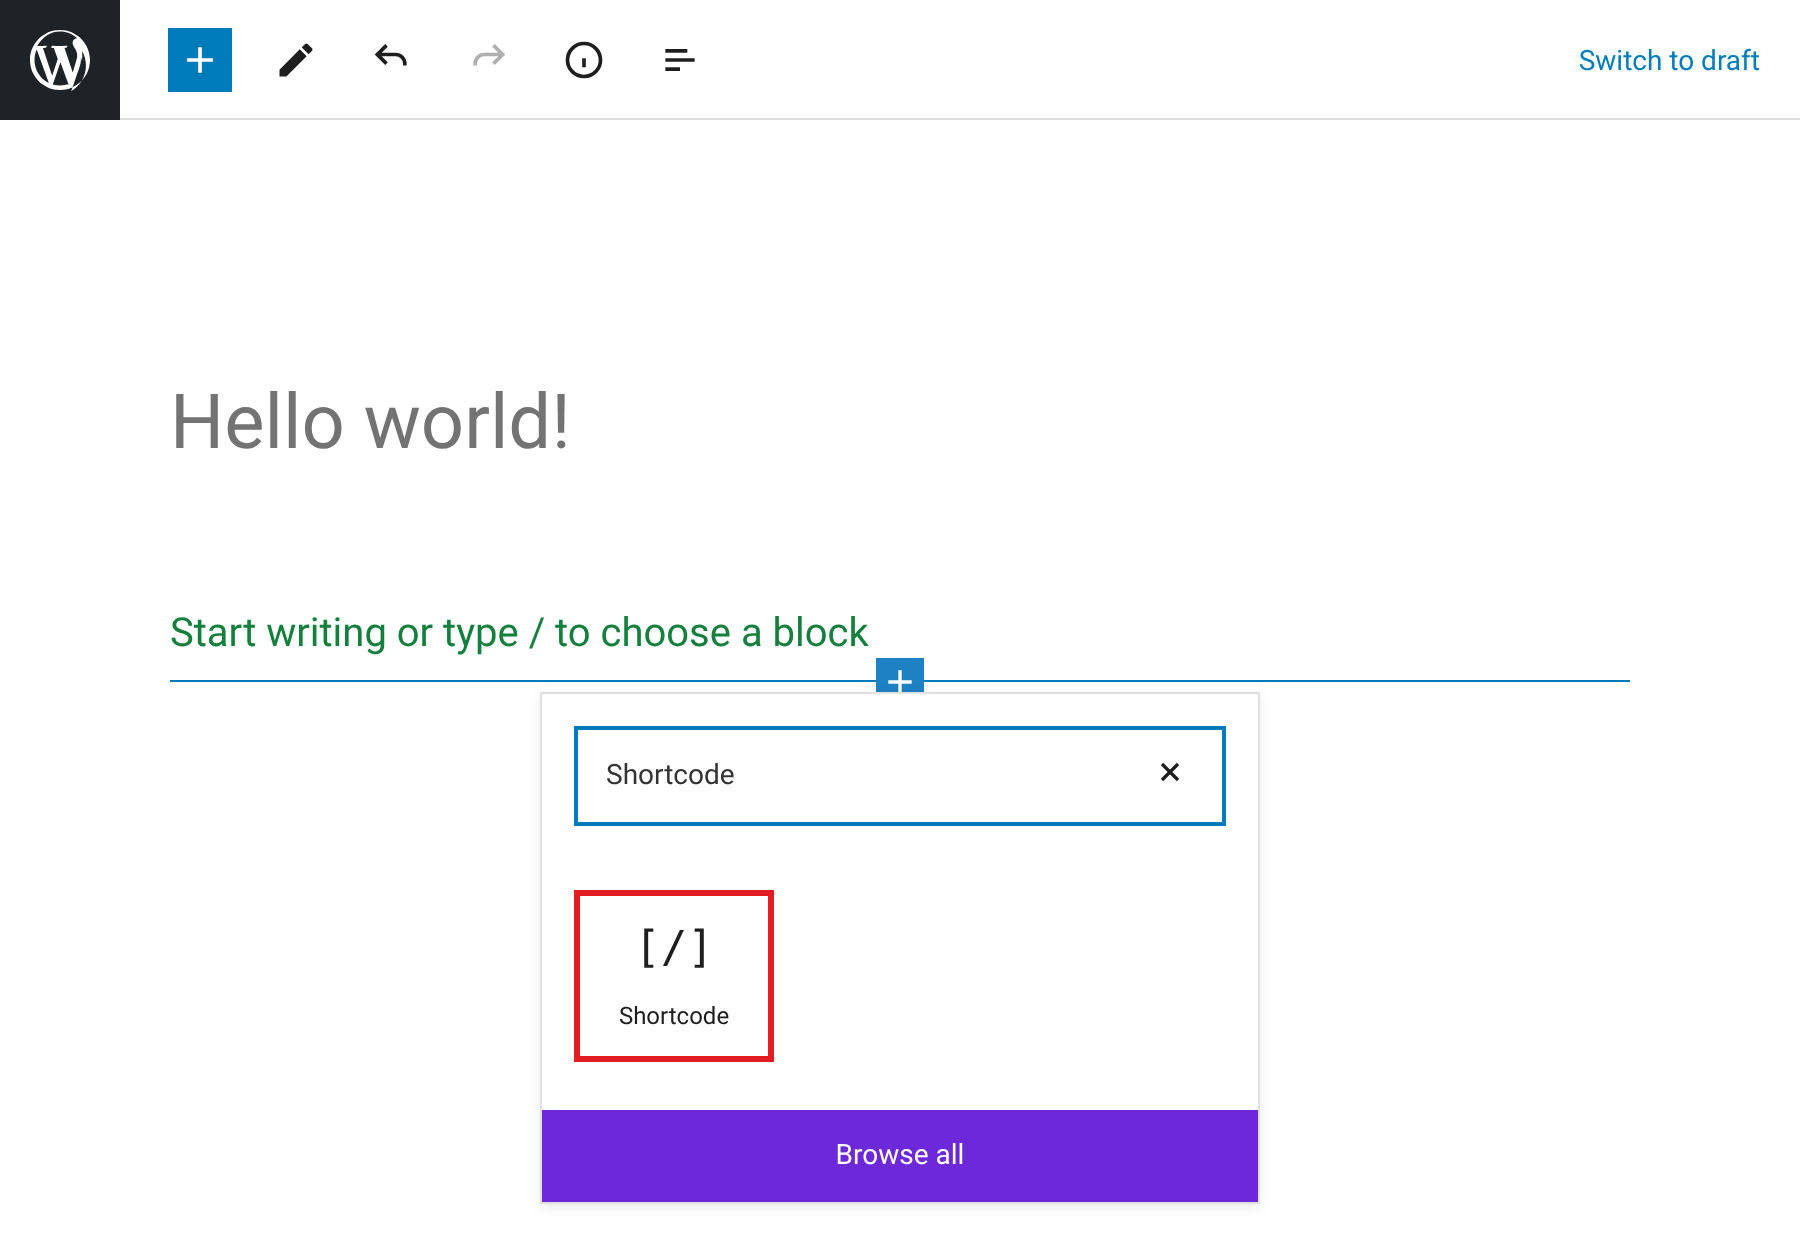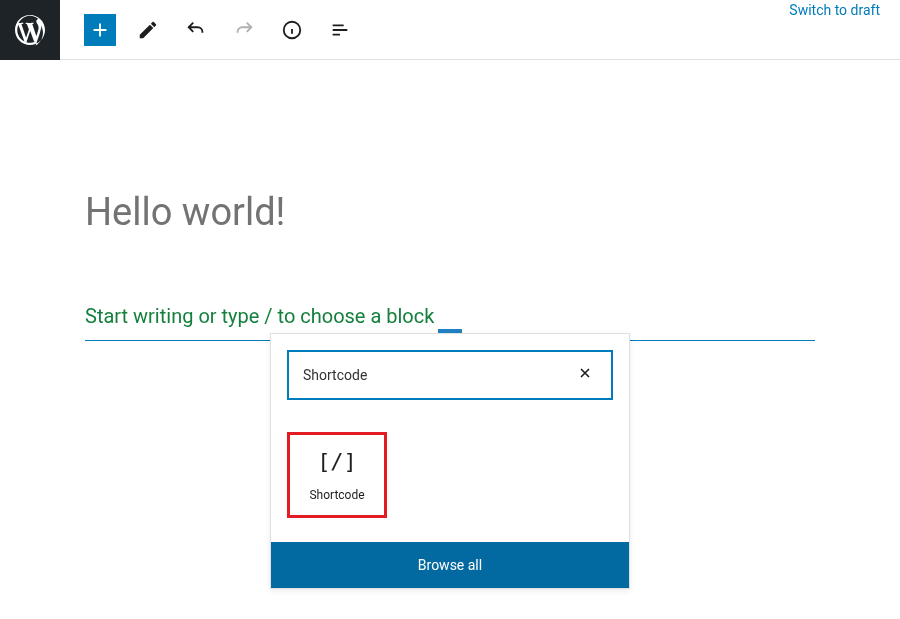--- a/index.html
+++ b/index.html
@@ -1,18 +1,18 @@
 <!DOCTYPE html>
 <html><head>
   <meta charset="utf-8">
   <style>
     * { box-sizing: border-box; margin: 0; padding: 0; font-family: -apple-system, BlinkMacSystemFont, "Segoe UI", Roboto, sans-serif; }
     body { background: #fff; width: 900px; height: 619px; overflow: hidden; }
     
-    .top-bar { display: flex; height: 60px; border-bottom: 1px solid #e0e0e0; }
+    .top-bar { display: flex; align-items: center; height: 60px; border-bottom: 1px solid #e0e0e0; }
     .wp-logo { width: 60px; height: 60px; background: #1d2327; display: flex; align-items: center; justify-content: center; }
     .wp-logo svg { width: 36px; height: 36px; fill: #fff; }
     
     .toolbar { display: flex; align-items: center; padding-left: 24px; gap: 16px; flex: 1; }
     .add-block-btn { width: 32px; height: 32px; background: #007cba; display: flex; align-items: center; justify-content: center; cursor: pointer; }
     .add-block-btn svg { width: 22px; height: 22px; stroke: #fff; }
     
     .tool-btn { width: 32px; height: 32px; display: flex; align-items: center; justify-content: center; cursor: pointer; }
     .tool-btn svg { width: 22px; height: 22px; }
     .tool-btn.disabled svg { opacity: 0.35; }
@@ -22,33 +22,33 @@
     
     .editor-area { padding: 130px 85px 0; position: relative; }
     .page-title { font-size: 38px; font-weight: 400; color: #737373; margin-bottom: 70px; }
     
     .block-placeholder-row { position: relative; }
     .block-placeholder { color: #15803d; font-size: 20px; padding-bottom: 8px; }
     .divider-line { height: 1px; background: #007cba; width: 100%; position: relative; margin-top: 4px; }
     .inline-add-btn { position: absolute; left: 50%; top: -11px; transform: translateX(-50%); width: 24px; height: 24px; background: #1e81c4; display: flex; align-items: center; justify-content: center; cursor: pointer; }
     .inline-add-btn svg { width: 20px; height: 20px; stroke: #fff; stroke-width: 2; }
     
-    .inserter-panel { position: absolute; left: 270px; top: 333px; width: 360px; background: #fff; border: 1px solid #e0e0e0; box-shadow: 0 2px 6px rgba(0,0,0,0.08); }
+    .inserter-panel { position: absolute; left: 270px; top: 346px; width: 360px; background: #fff; border: 1px solid #e0e0e0; box-shadow: 0 2px 6px rgba(0,0,0,0.08); }
     .search-wrap { padding: 16px; }
     .search-box { border: 2px solid #007cba; height: 50px; display: flex; align-items: center; padding: 0 14px; }
     .search-input { flex: 1; border: none; outline: none; font-size: 14px; color: #333; }
     .clear-btn { cursor: pointer; padding: 4px; }
     .clear-btn svg { width: 16px; height: 16px; }
     
     .blocks-grid { padding: 16px 16px 24px; }
     .block-item { width: 100px; height: 86px; border: 3px solid #e31b23; display: flex; flex-direction: column; align-items: center; justify-content: center; cursor: pointer; }
     .block-icon { font-size: 22px; font-weight: 400; color: #1e1e1e; margin-bottom: 14px; font-family: monospace; }
     .block-label { font-size: 12px; color: #1e1e1e; }
     
-    .browse-all-btn { background: #0369a1; color: #fff; height: 46px; display: flex; align-items: center; justify-content: center; font-size: 14px; cursor: pointer; }
+    .browse-all-btn { background: #6d28d9; color: #fff; height: 46px; display: flex; align-items: center; justify-content: center; font-size: 14px; cursor: pointer; }
   </style>
 </head>
 <body>
 
 <div class="top-bar">
   <div class="wp-logo">
     <svg viewBox="0 0 24 24">
         <path d="M12 2C6.486 2 2 6.486 2 12s4.486 10 10 10 10-4.486 10-10S17.514 2 12 2zM3.5 12c0-1.232.264-2.402.736-3.459l4.053 11.107C5.494 18.335 3.5 15.4 3.5 12zm8.5 8.5c-.834 0-1.64-.122-2.401-.346l2.551-7.411 2.613 7.158c.17.042.38.081.6.117C13.995 20.324 13.021 20.5 12 20.5zm1.172-12.485c.512-.027.973-.081.973-.081.458-.54.404-.727-.054-.701 0 0-1.376.108-2.265.108-.835 0-2.239-.108-2.239-.108-.459-.026-.513.674-.55.701 0 0 .434.054.892.081l1.324 3.629-1.86 5.579-3.096-9.208c.512-.027.973-.081.973-.081.458-.54.403-.727-.055-.701 0 0-1.376.108-2.265.108-.16 0-.347-.004-.547-.01C6.418 4.025 9.03 2.5 12 2.5c2.213 0 4.228.846 5.74 2.232-.037-.002-.072-.007-.11-.007-.835 0-1.427.727-1.427 1.509 0 .701.404 1.293.835 1.994.323.566.701 1.293.701 2.344 0 .727-.28 1.572-.646 2.748l-.848 2.833-3.073-9.138zm6.252 1.098c.773 1.412 1.215 3.031 1.215 4.751 0 3.652-1.979 6.839-4.919 8.551l2.598-7.51c.485-1.213.646-2.182.646-3.045 0-.313-.021-.603-.057-.876.18.454.315.936.4 1.441l.117-1.312z"></path>
       </svg>
   </div>

